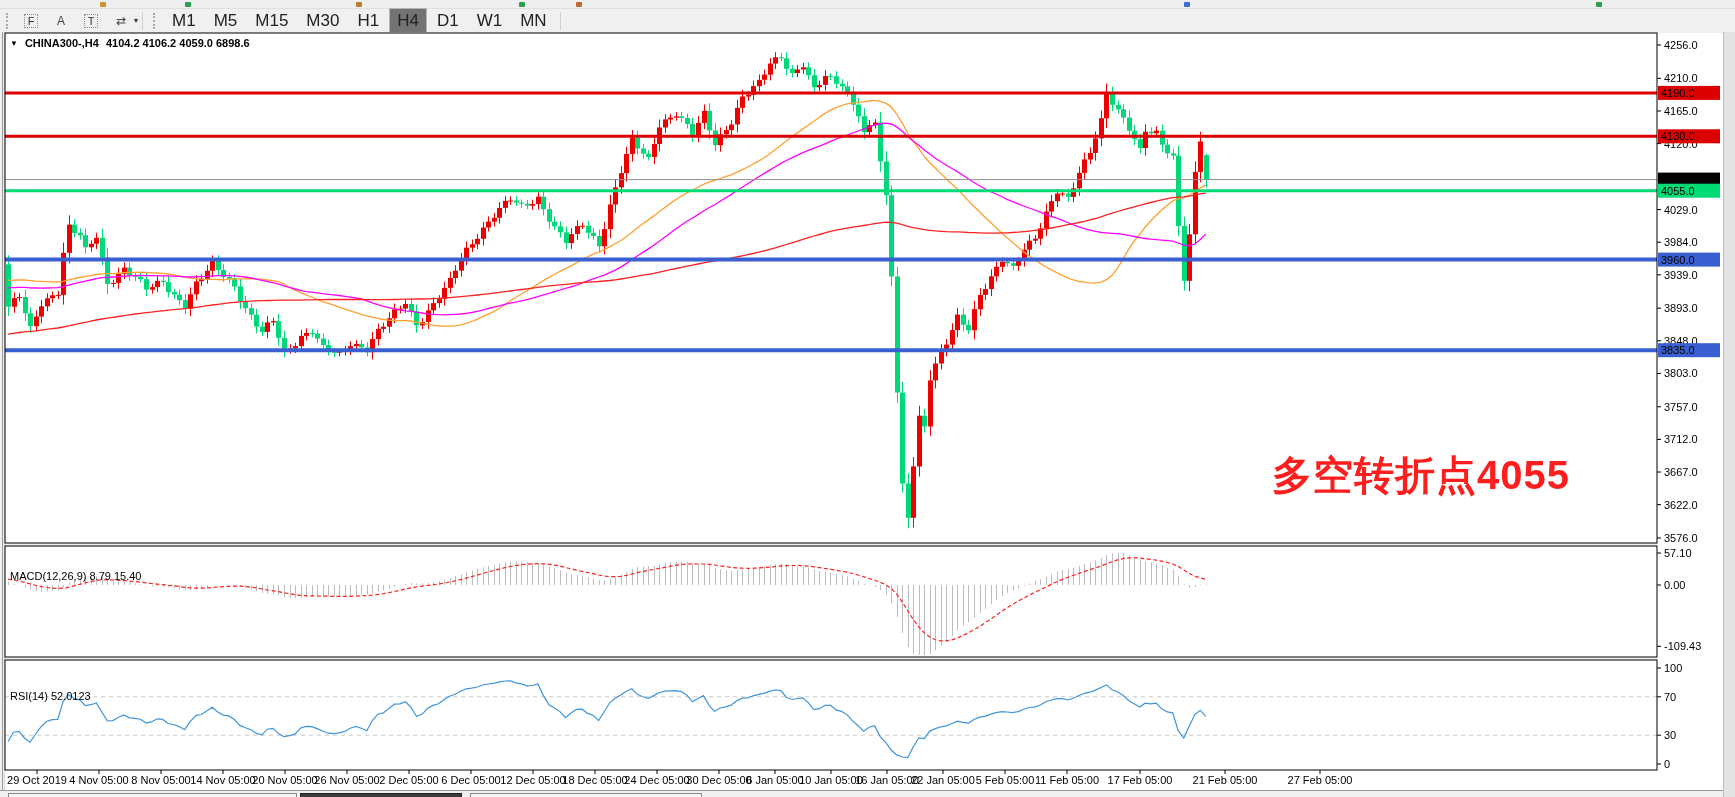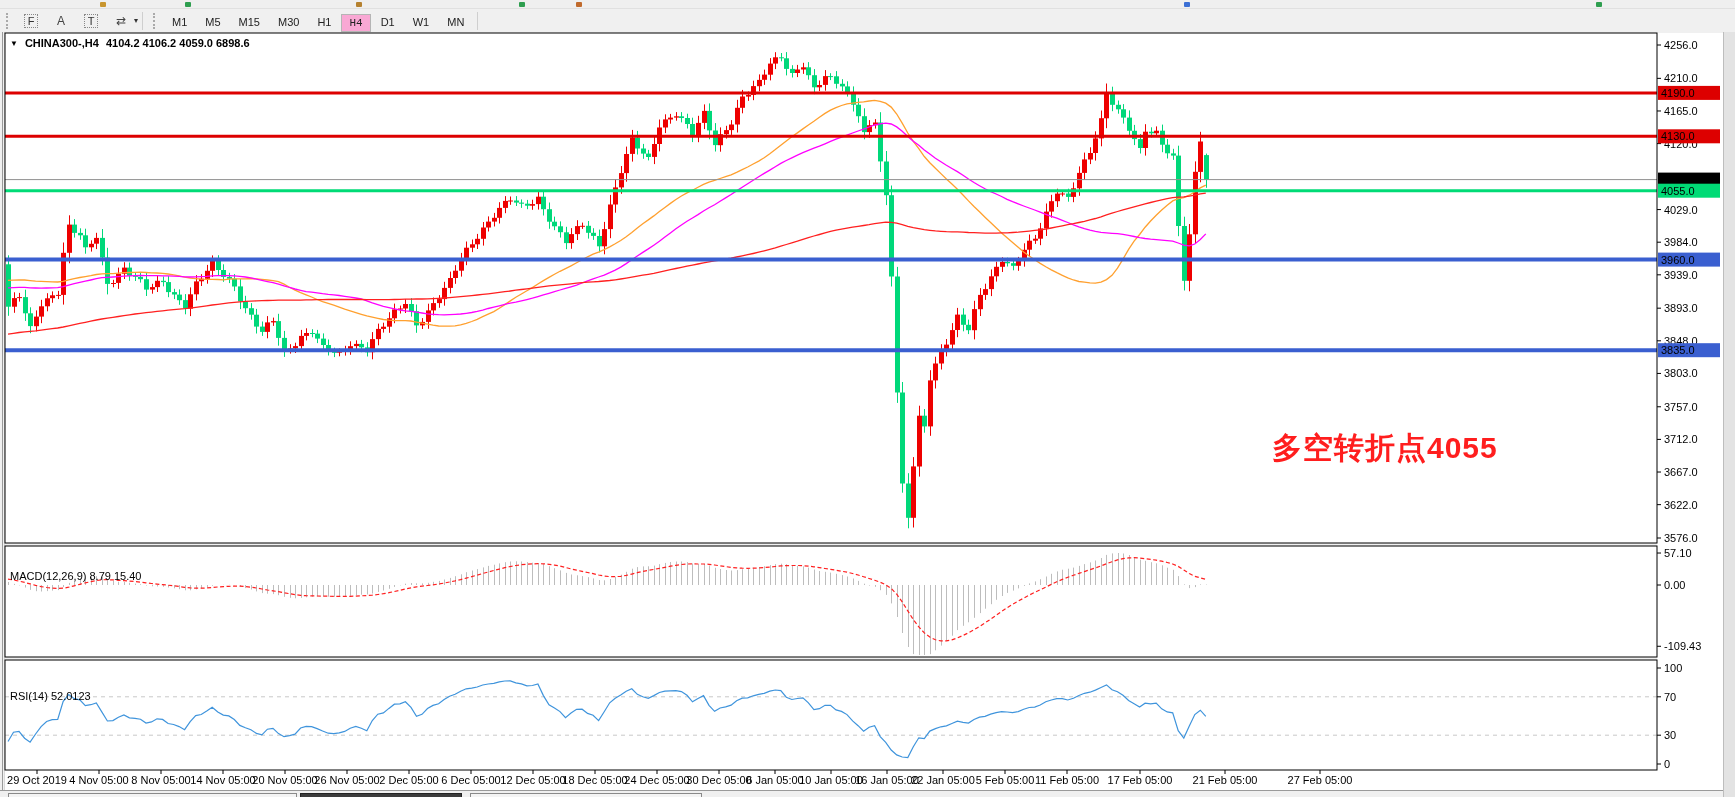--- a/index.html
+++ b/index.html
@@ -10,34 +10,34 @@
   #topstrip .blob{position:absolute;top:2px;width:6px;height:5px;border-radius:1px;}
 
   
   #toolbar{position:absolute;left:0;top:9px;width:1735px;height:23px;background:#f0f0f0;display:flex;align-items:center;}
   .tool-icon{display:inline-flex;align-items:center;justify-content:center;width:24px;height:19px;margin:0 3px;
              font-size:12px;color:#444;cursor:pointer;}
   .tool-icon.boxed span{border:1px dotted #888;padding:0 3px;font-size:11px;color:#333;}
   .caret{font-size:8px;color:#333;margin-left:-2px;}
   .vsep{width:1px;height:18px;background:#cfcfcf;margin:0 4px;}
   .grip{width:5px;height:16px;border-left:2px dotted #aaa;margin:0 3px 0 6px;}
-  .tf-btn{font-size:11px;color:#222;padding:2px 7px;margin:0 1px;border:1px solid transparent;cursor:pointer;}
-  .tf-btn.active{background:#f9a8d4;border:1px solid #b5b5b5;font-family:Liberation Mono, monospace;}
+  .tf-btn{font-size:17px;color:#222;padding:2px 7px;margin:0 1px;border:1px solid transparent;cursor:pointer;}
+  .tf-btn.active{background:#737373;border:1px solid #b5b5b5;}
 
   
   #chart-wrap{position:absolute;left:0;top:32px;width:1735px;height:765px;background:#f0f0f0;}
   svg{position:absolute;left:0;top:0;}
   svg text{font-family:"Liberation Sans",sans-serif;font-size:11px;fill:#000;}
 
   .overlay{position:absolute;font-size:11px;color:#000;white-space:nowrap;}
   #title-row{left:10px;top:5px;font-weight:bold;display:flex;gap:7px;align-items:center;}
   #title-row .tri{font-size:8px;}
   #macd-label{left:10px;top:538px;}
   #rsi-label{left:10px;top:658px;}
-  #annotation{left:1272px;top:396px;font-size:30px;font-weight:bold;letter-spacing:1px;}
+  #annotation{left:1272px;top:416px;font-size:40px;font-weight:bold;letter-spacing:1px;}
 
   #right-scroll{position:absolute;left:1723px;top:0px;width:12px;height:765px;background:#e3e3e3;border-left:1px solid #bdbdbd;}
   #bottom-strip{position:absolute;left:0;top:758px;width:1723px;height:7px;background:#f0f0f0;border-top:1px solid #9a9a9a;}
   #bottom-strip .tab{position:absolute;top:2px;height:10px;border:1px solid #8a8a8a;background:#f4f4f4;}
   #bottom-strip .tab.dark{background:#3c3c3c;border-color:#222;}
 </style>
 </head>
 <body>
 
 <div id="app">

